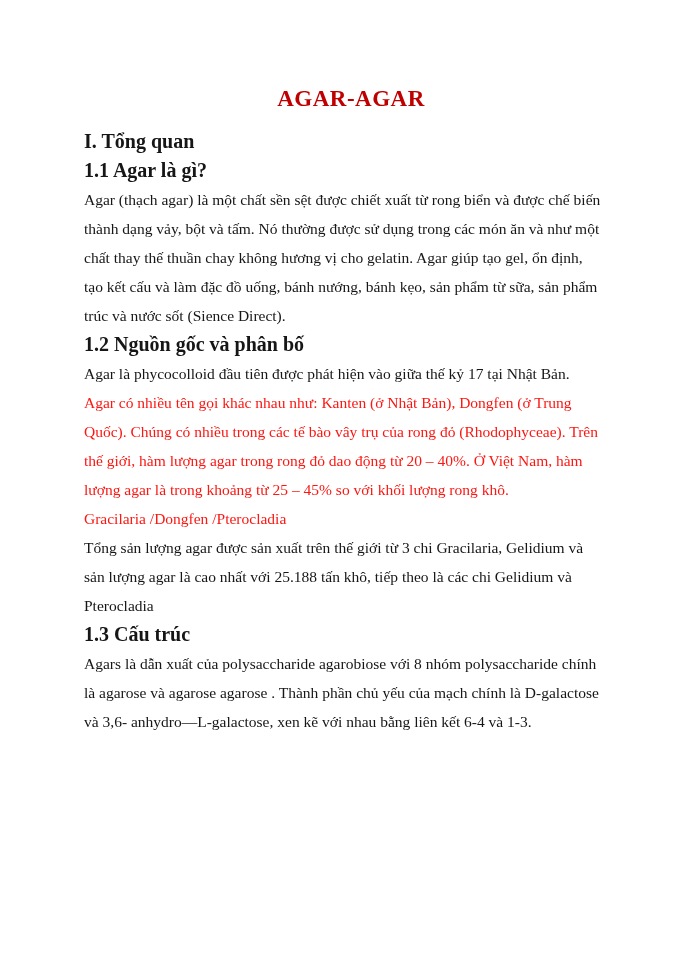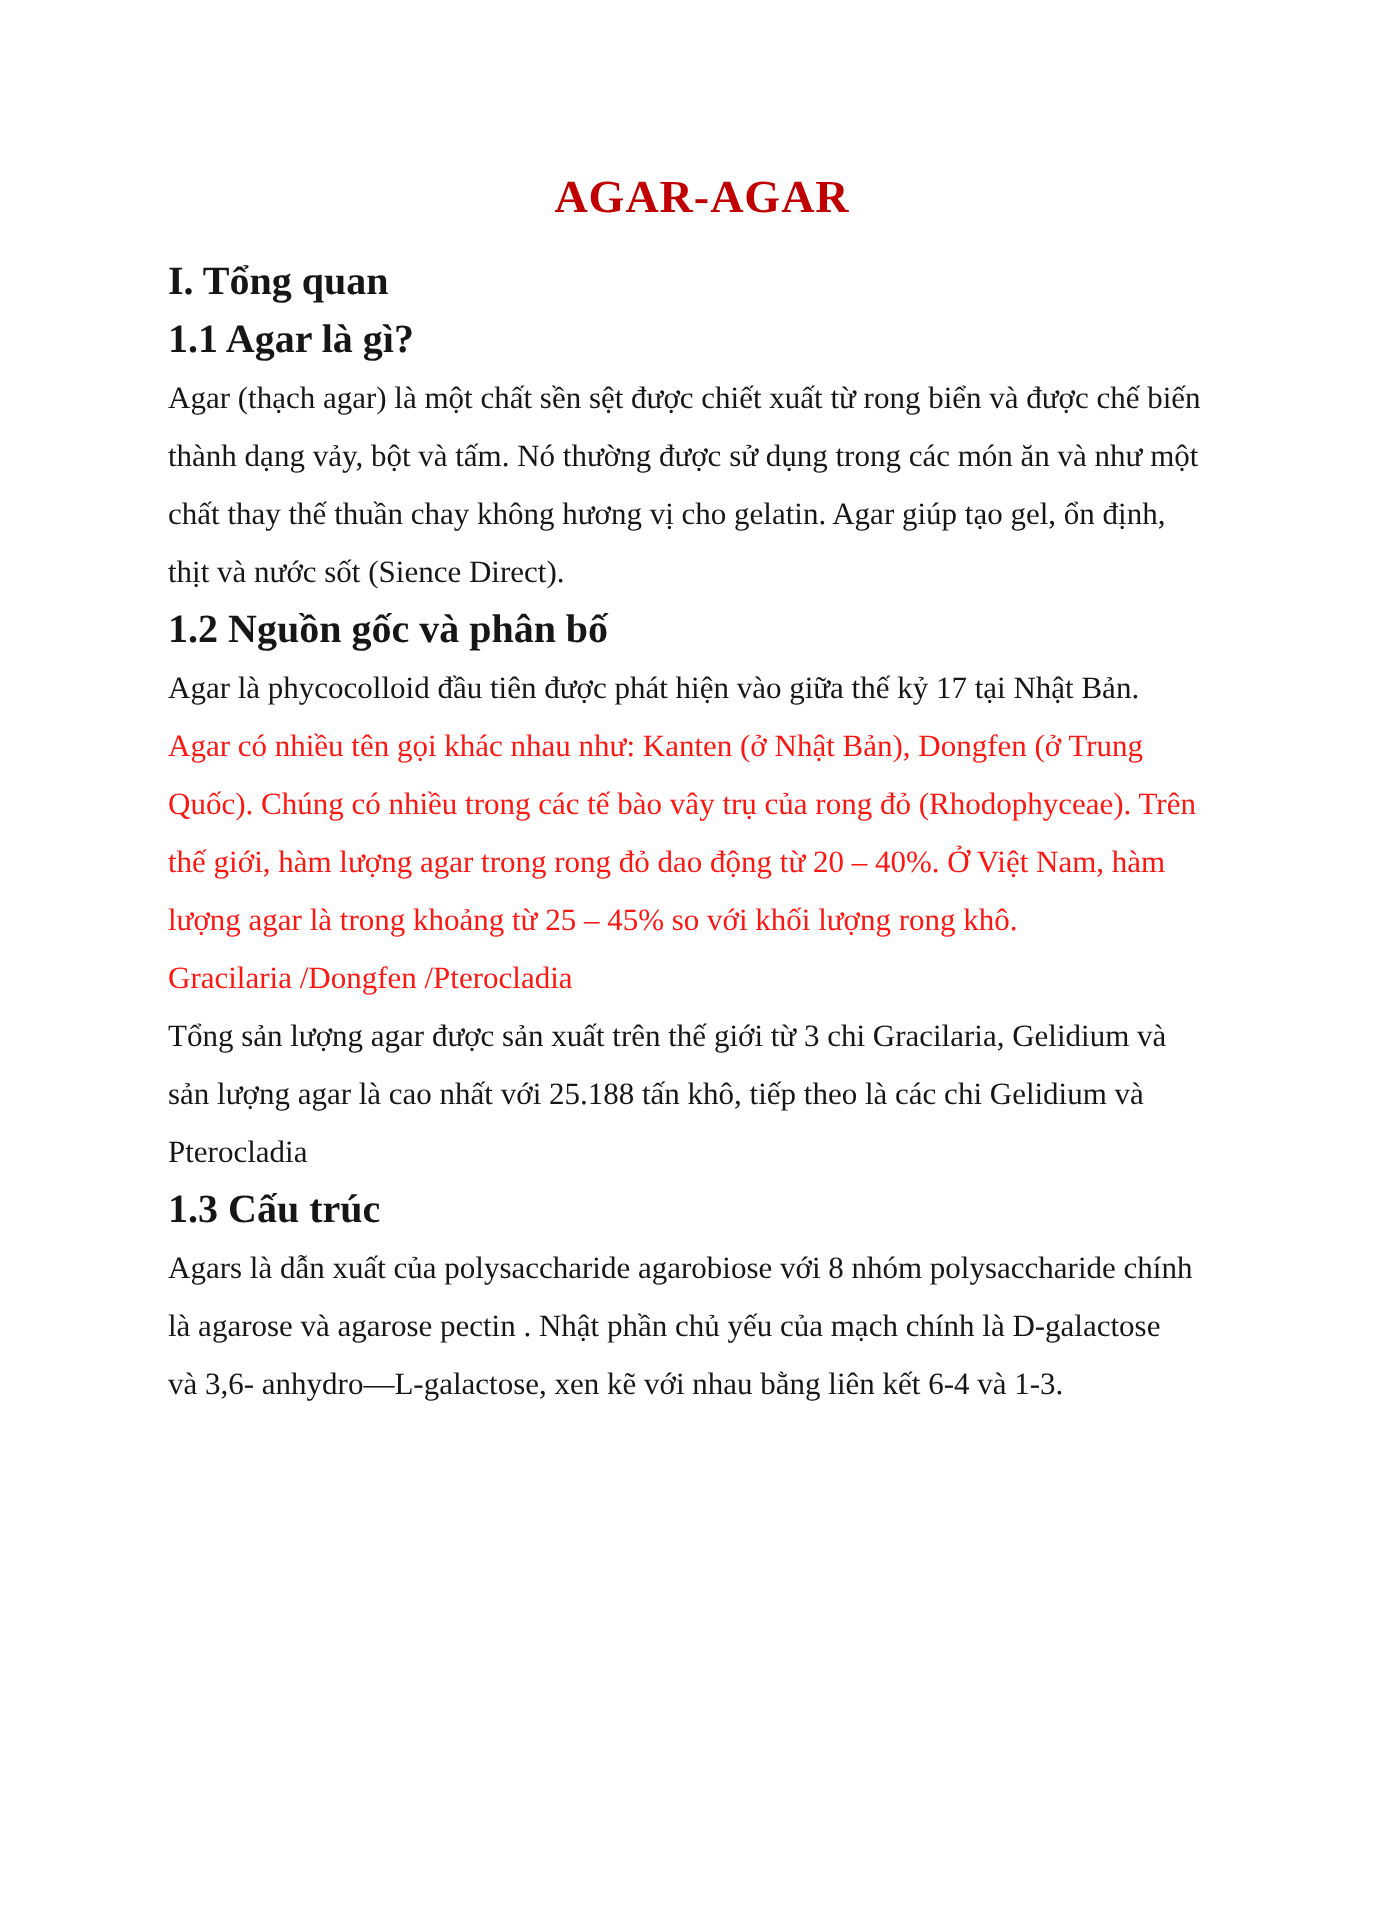--- a/index.html
+++ b/index.html
@@ -43,29 +43,30 @@
 <body style="background: rgb(255, 255, 255);">
 
 <main class="page">
   <h1 class="doc-title">AGAR-AGAR</h1>
   <section id="doc-content">
       <div class="line heading">I. Tổng quan</div>
       <div class="line heading">1.1 Agar là gì?</div>
       <div class="line body">Agar (thạch agar) là một chất sền sệt được chiết xuất từ rong biển và được chế biến</div>
       <div class="line body">thành dạng vảy, bột và tấm. Nó thường được sử dụng trong các món ăn và như một</div>
       <div class="line body">chất thay thế thuần chay không hương vị cho gelatin.  Agar giúp tạo gel, ổn định,</div>
-      <div class="line body">thịt và nước sốt (Sience Direct).</div>
+      <div class="line body">tạo kết cấu và làm đặc đồ uống, bánh nướng, bánh kẹo, sản phẩm từ sữa, sản phẩm</div>
+      <div class="line body">trúc và nước sốt (Sience Direct).</div>
       <div class="line heading">1.2 Nguồn gốc và phân bố</div>
       <div class="line body">Agar là phycocolloid đầu tiên được phát hiện vào giữa thế kỷ 17 tại Nhật Bản.</div>
       <div class="line red">Agar có nhiều tên gọi khác nhau như: Kanten (ở Nhật Bản), Dongfen (ở Trung</div>
       <div class="line red">Quốc). Chúng có nhiều trong các tế bào vây trụ của rong đỏ (Rhodophyceae). Trên</div>
       <div class="line red">thế giới, hàm lượng agar trong rong đỏ dao động từ 20 – 40%. Ở Việt Nam, hàm</div>
       <div class="line red">lượng agar là trong khoảng từ 25 – 45% so với khối lượng rong khô.</div>
       <div class="line red">Gracilaria /Dongfen /Pterocladia</div>
       <div class="line body">Tổng sản lượng agar được sản xuất trên thế giới từ 3 chi Gracilaria,  Gelidium  và</div>
       <div class="line body">sản lượng agar là cao nhất với 25.188 tấn khô, tiếp theo là các chi Gelidium  và</div>
       <div class="line body">Pterocladia</div>
       <div class="line heading">1.3 Cấu trúc</div>
       <div class="line body">Agars là dẫn xuất của polysaccharide agarobiose với 8 nhóm polysaccharide chính</div>
-      <div class="line body">là agarose và agarose pectin . Nhật phần chủ yếu của mạch chính là D-galactose</div>
+      <div class="line body">là agarose và agarose agarose . Thành phần chủ yếu của mạch chính là D-galactose</div>
       <div class="line body">và 3,6- anhydro—L-galactose, xen kẽ với nhau bằng liên kết 6-4 và 1-3.</div>
     </section>
 </main>
 
 </body></html>

